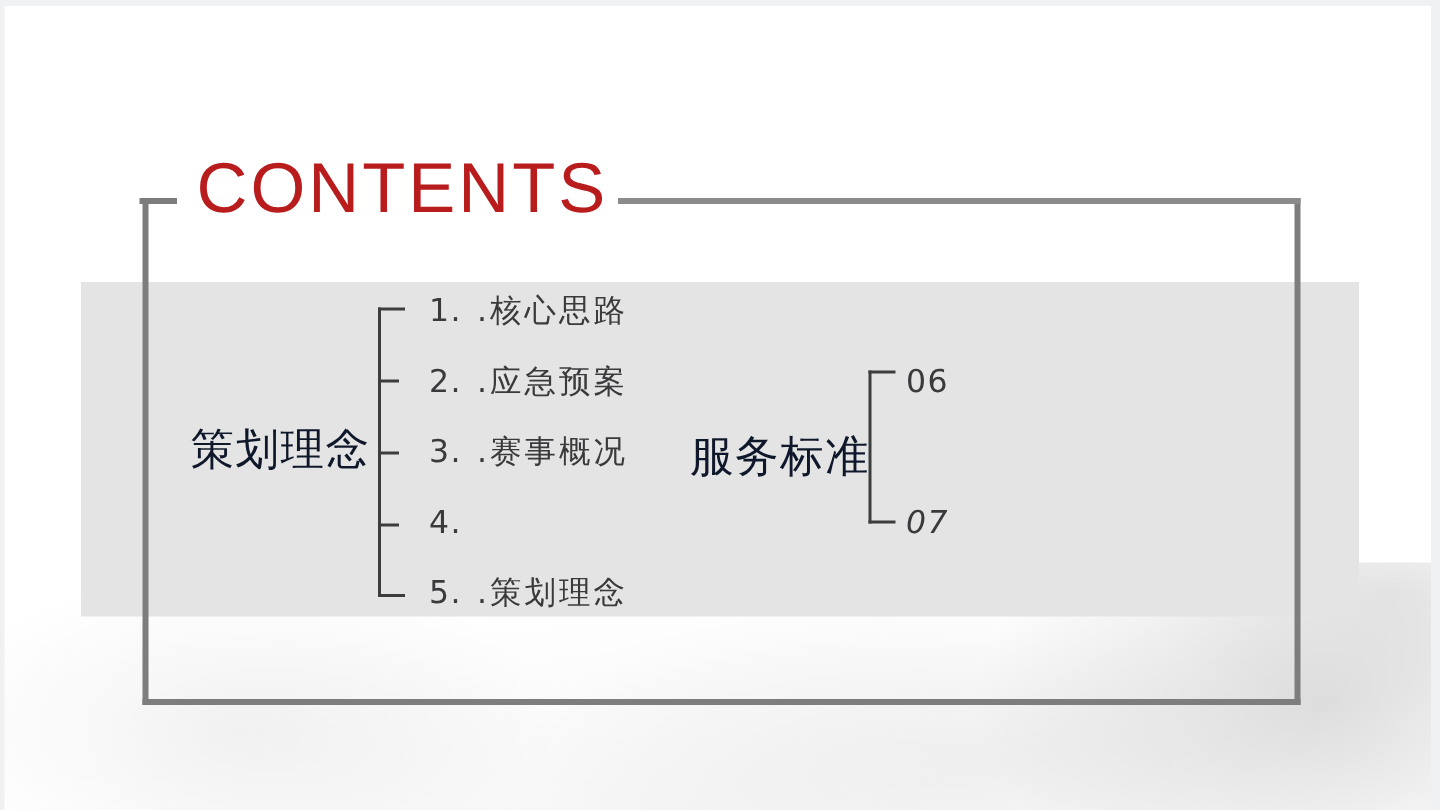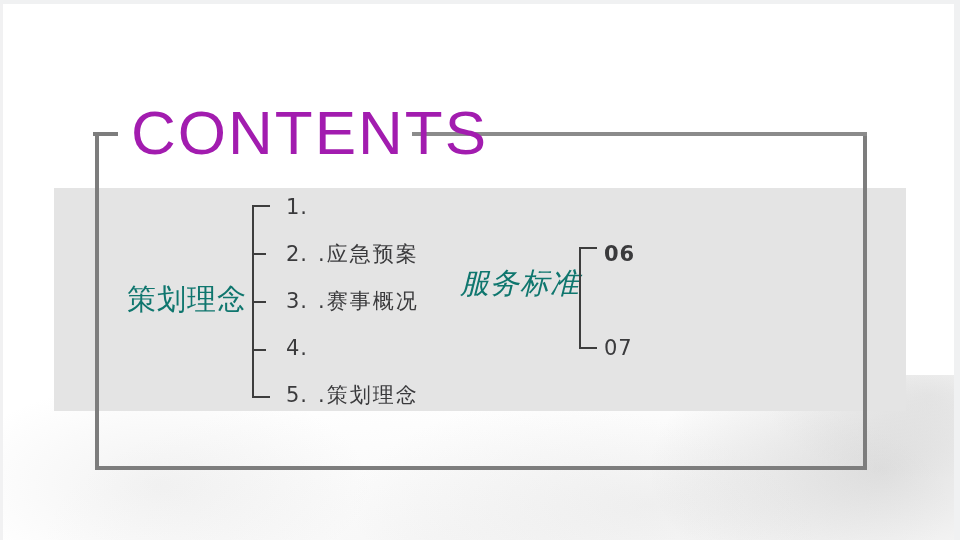--- a/index.html
+++ b/index.html
@@ -32,29 +32,29 @@
     box-sizing:border-box;border:4px solid #7d7d7d;border-top:none;z-index:3;
   }
   .frame-top-stub{
     position:absolute;left:93px;top:132px;width:25px;height:4px;background:#7d7d7d;z-index:3;
   }
   .frame-top-long{
     position:absolute;left:412px;top:132px;width:455px;height:4px;background:#8b8b8b;z-index:3;
   }
   .title{
     position:absolute;left:131px;top:99px;z-index:4;margin:0;
-    font-family:"Liberation Sans",sans-serif;font-size:62px;font-weight:300;
-    letter-spacing:2px;color:#a21caf;white-space:nowrap;line-height:1.1;
+    font-family:"Liberation Sans",sans-serif;font-size:47px;font-weight:300;
+    letter-spacing:2px;color:#b91c1c;white-space:nowrap;line-height:1.1;
   }
   .group-label{
     position:absolute;z-index:4;font-size:29px;letter-spacing:1px;
-    color:#0f766e;white-space:nowrap;line-height:36px;
+    color:#0f172a;white-space:nowrap;line-height:36px;
   }
   .label-left{left:127px;top:281px;}
-  .label-right{left:460px;top:265px;font-style:italic;}
+  .label-right{left:460px;top:286px;}
   .vline,.tick{position:absolute;background:#3d3d3d;z-index:4;}
   
   .vl-left{left:252px;top:205px;width:2px;height:193px;}
   .tk-l1{left:252px;top:205px;width:18px;height:2px;}
   .tk-l2{left:252px;top:253px;width:14px;height:2px;}
   .tk-l3{left:252px;top:301px;width:14px;height:2px;}
   .tk-l4{left:252px;top:349px;width:14px;height:2px;}
   .tk-l5{left:252px;top:396px;width:18px;height:2px;}
   
   .vl-right{left:579px;top:247px;width:2px;height:102px;}
@@ -64,21 +64,21 @@
     position:absolute;z-index:4;display:flex;align-items:baseline;
     color:#3a3a3c;font-size:21px;white-space:nowrap;line-height:26px;
   }
   .toc-row .num{font-family:"DejaVu Sans",sans-serif;letter-spacing:1px;}
   .toc-row .lbl{letter-spacing:2px;}
   .left-row{left:286px;}
   .left-row .num{width:32px;}
   .r1{top:194px;} .r2{top:241px;} .r3{top:288px;} .r4{top:335px;} .r5{top:382px;}
   .right-row{left:604px;}
   .right-row .num{margin-right:3px;}
-  .rr1{top:241px;font-weight:bold;} .rr2{top:335px;}
+  .rr1{top:241px;} .rr2{top:335px;font-style:italic;}
 </style>
 </head>
 <body>
 
 <div class="stage">
 
   <div class="ink-texture"></div>
   <div class="band"></div>
 
   <div class="frame"></div>
@@ -90,20 +90,21 @@
   <div class="group-label label-left">策划理念</div>
   <div class="vline vl-left"></div>
   <div class="tick tk-l1"></div>
   <div class="tick tk-l2"></div>
   <div class="tick tk-l3"></div>
   <div class="tick tk-l4"></div>
   <div class="tick tk-l5"></div>
 
   <div class="toc-row left-row r1">
     <span class="num">1.</span>
+    <span class="lbl">.核心思路</span>
   </div>
   <div class="toc-row left-row r2">
     <span class="num">2.</span>
     <span class="lbl">.应急预案</span>
   </div>
   <div class="toc-row left-row r3">
     <span class="num">3.</span>
     <span class="lbl">.赛事概况</span>
   </div>
   <div class="toc-row left-row r4">

